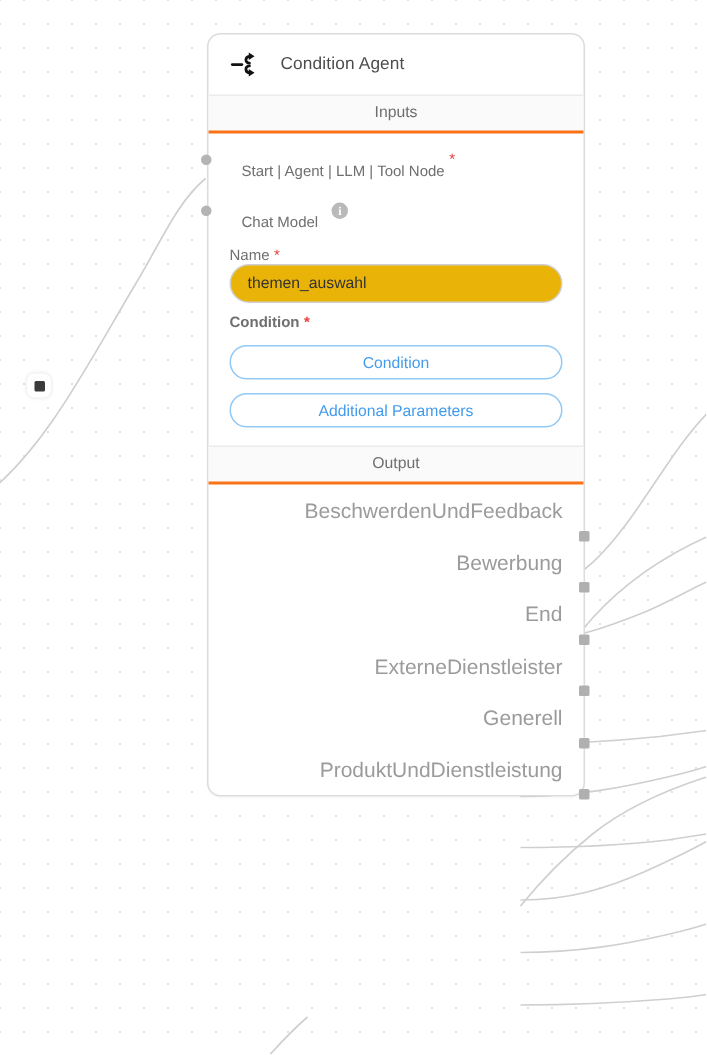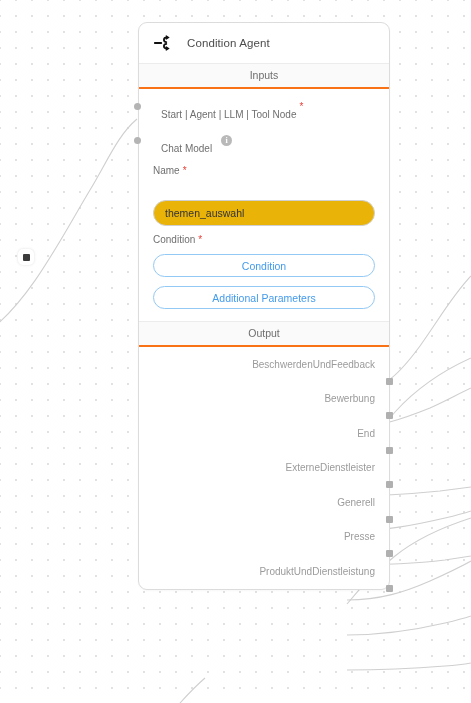--- a/index.html
+++ b/index.html
@@ -72,21 +72,21 @@
     text-align:center;font-weight:bold;display:inline-block;
     font-family:"Liberation Serif",serif;
   }
   .in-handle{
     position:absolute;left:-5px;top:50%;margin-top:-3.5px;
     width:7px;height:7px;border-radius:50%;background:#b4b4b4;
     z-index:7;
   }
 
   .field-block{padding:8px 14px 0 14px;}
-  .field-label{font-size:10px;color:#6f6f6f;margin-bottom:24px;}
+  .field-label{font-size:10px;color:#6f6f6f;margin-bottom:0;}
   .text-input{
     width:100%;height:26px;box-sizing:border-box;
     border:1px solid #cfcfcf;border-radius:13px;
     background:#eab308;padding:0 11px;
     font-size:10.5px;color:#333;
     font-family:"Liberation Sans","DejaVu Sans",sans-serif;
     outline:none;
   }
   .btn-block{padding:0 14px;}
   .pill-btn{
@@ -96,21 +96,21 @@
     font-family:"Liberation Sans","DejaVu Sans",sans-serif;
     cursor:pointer;display:flex;align-items:center;justify-content:center;
   }
   .spacer{height:12px;}
 
   .outputs-body{padding:0;position:relative;}
   .out-row{
     position:relative;height:34.5px;display:flex;align-items:center;
     justify-content:flex-end;padding-right:14px;box-sizing:border-box;
   }
-  .out-label{font-size:10px;color:#9b9b9b;white-space:nowrap;}
+  .out-label{font-size:14px;color:#9b9b9b;white-space:nowrap;}
   .out-handle{
     position:absolute;right:-4px;bottom:-3px;
     width:7px;height:7px;background:#b0b0b0;border-radius:1px;
     z-index:7;
   }
   .outputs-body .out-row:first-child .out-handle{bottom:-3px;}
 </style>
 </head>
 <body>
 
@@ -175,21 +175,21 @@
       </div>
 
       <div class="field-block">
         <div class="field-label">
           <span>Name</span><span class="req-star">*</span>
         </div>
         <input class="text-input" type="text" value="themen_auswahl" style="">
       </div>
 
       <div class="field-block">
-        <div class="field-label" style="margin-bottom:2px;">
+        <div class="field-label" style="margin-bottom:2px;font-weight:bold;">
           <span>Condition</span><span class="req-star">*</span>
         </div>
       </div>
 
       <div class="btn-block">
         <button class="pill-btn">
           <span>Condition</span>
         </button>
         <button class="pill-btn">
           <span>Additional Parameters</span>
@@ -222,24 +222,20 @@
         <span class="out-label">ExterneDienstleister</span>
         <span class="out-handle"></span>
       </div>
 
       <div class="out-row">
         <span class="out-label">Generell</span>
         <span class="out-handle"></span>
       </div>
 
 
-      <div class="out-row">
-        <span class="out-label">Presse</span>
-        <span class="out-handle"></span>
-      </div>
 
       <div class="out-row">
         <span class="out-label">ProduktUndDienstleistung</span>
         <span class="out-handle"></span>
       </div>
 
 
     </div>
   </div>
 </div>

